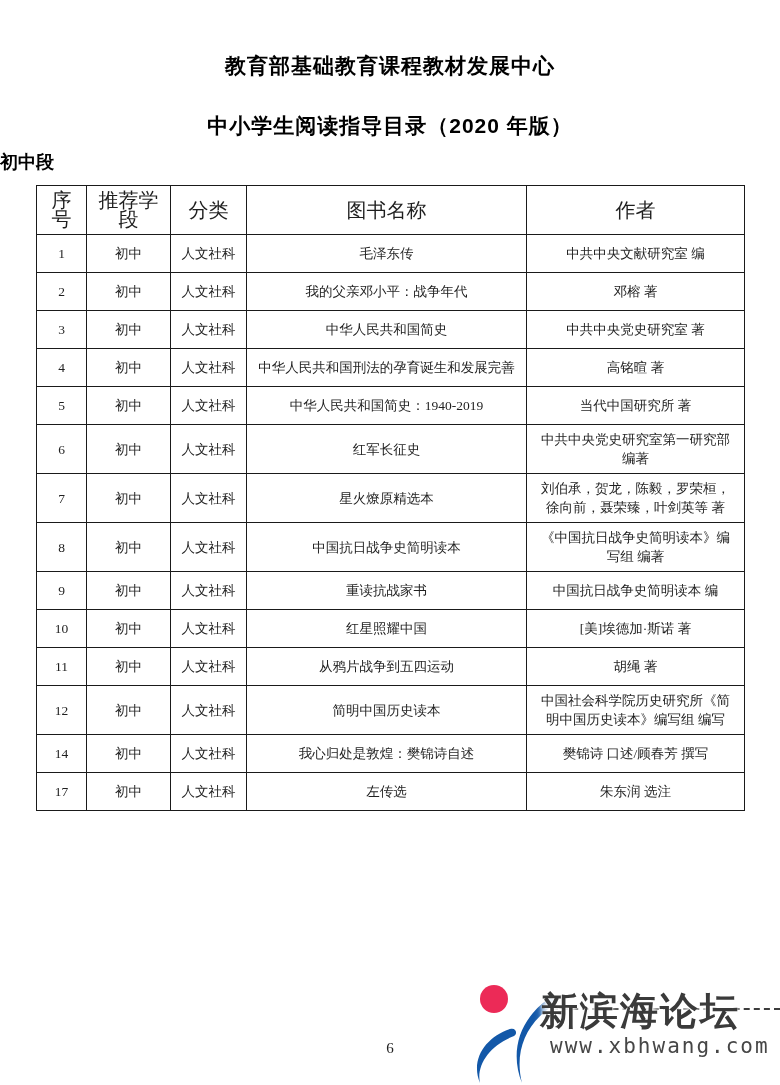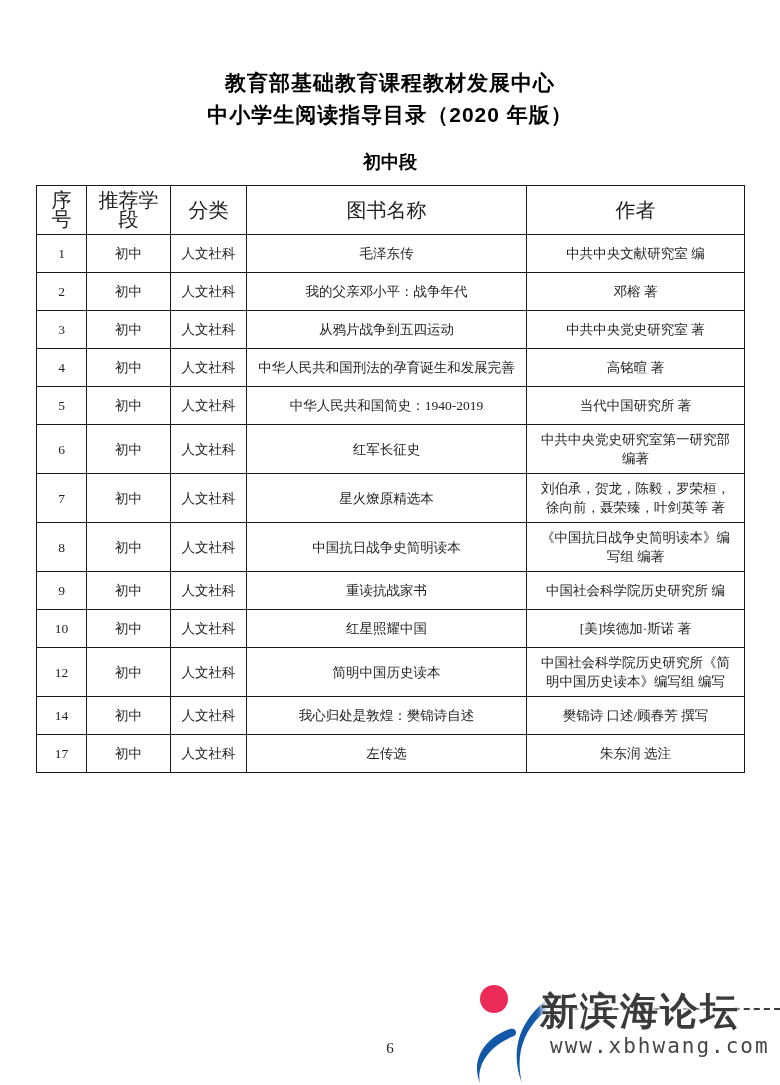--- a/index.html
+++ b/index.html
@@ -13,28 +13,27 @@
   }
   .doc-title {
     position: absolute;
     left: 0; width: 780px;
     text-align: center;
     font-family: "Liberation Sans", sans-serif;
     font-weight: 700;
     font-size: 21px;
     letter-spacing: 1px;
     color: #000;
-    margin-top: 17px;
   }
   #title-line1 { top: 52px; }
-  #title-line2 { top: 84px; }
+  #title-line2 { top: 112px; }
   #section-title {
     position: absolute;
     left: 0; width: 780px; top: 150px;
-    text-align: center;
+    text-align: left;
     font-family: "Liberation Sans", sans-serif;
     font-weight: 700;
     font-size: 18px;
     color: #000;
   }
   table.book-table {
     position: absolute;
     left: 36px; top: 185px;
     width: 708px;
     border-collapse: collapse;
@@ -140,21 +139,21 @@
         <td>2</td>
         <td>初中</td>
         <td>人文社科</td>
         <td>我的父亲邓小平：战争年代</td>
         <td>邓榕 著</td>
       </tr>
       <tr>
         <td>3</td>
         <td>初中</td>
         <td>人文社科</td>
-        <td>从鸦片战争到五四运动</td>
+        <td>中华人民共和国简史</td>
         <td>中共中央党史研究室 著</td>
       </tr>
       <tr>
         <td>4</td>
         <td>初中</td>
         <td>人文社科</td>
         <td>中华人民共和国刑法的孕育诞生和发展完善</td>
         <td>高铭暄 著</td>
       </tr>
       <tr>
@@ -183,28 +182,35 @@
         <td>初中</td>
         <td>人文社科</td>
         <td>中国抗日战争史简明读本</td>
         <td>《中国抗日战争史简明读本》编写组 编著</td>
       </tr>
       <tr>
         <td>9</td>
         <td>初中</td>
         <td>人文社科</td>
         <td>重读抗战家书</td>
-        <td>中国社会科学院历史研究所 编</td>
+        <td>中国抗日战争史简明读本 编</td>
       </tr>
       <tr>
         <td>10</td>
         <td>初中</td>
         <td>人文社科</td>
         <td>红星照耀中国</td>
         <td>[美]埃德加·斯诺 著</td>
+      </tr>
+      <tr>
+        <td>11</td>
+        <td>初中</td>
+        <td>人文社科</td>
+        <td>从鸦片战争到五四运动</td>
+        <td>胡绳 著</td>
       </tr>
       <tr>
         <td>12</td>
         <td>初中</td>
         <td>人文社科</td>
         <td>简明中国历史读本</td>
         <td>中国社会科学院历史研究所《简明中国历史读本》编写组 编写</td>
       </tr>
       <tr>
         <td>14</td>

